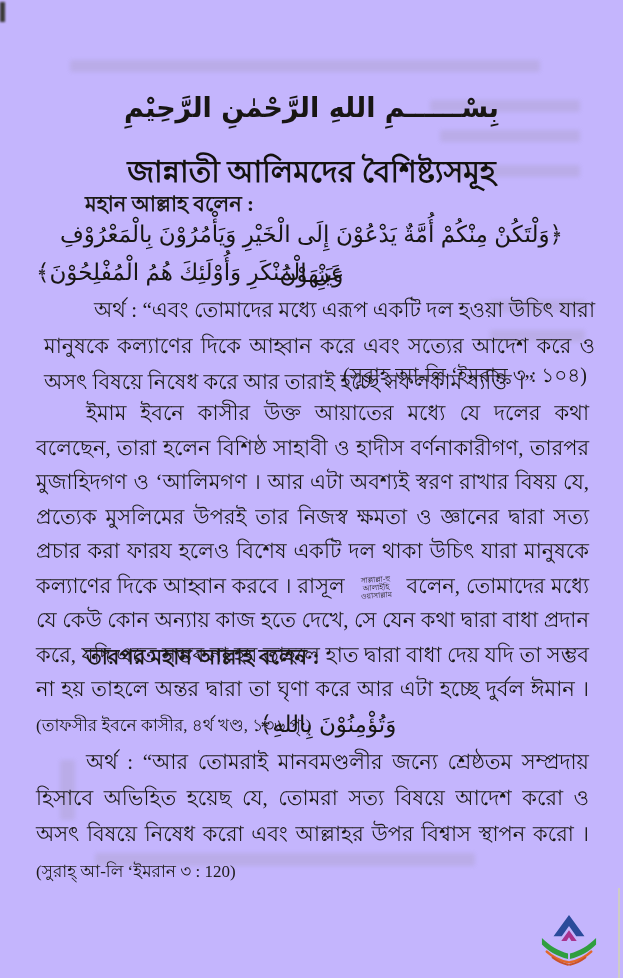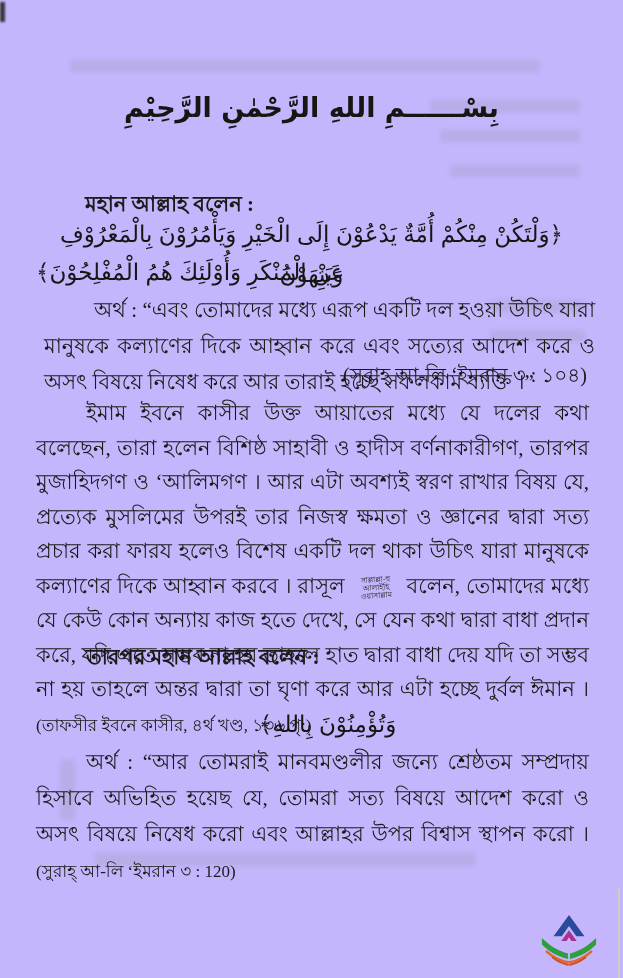--- a/index.html
+++ b/index.html
@@ -97,20 +97,21 @@
   <div class="ghost" style="left:490px;top:300px;width:95px;height:12px;"></div>
   <div class="ghost" style="left:490px;top:330px;width:95px;height:12px;"></div>
   <div class="ghost" style="left:95px;top:853px;width:380px;height:13px;"></div>
   <div class="ghost" style="left:60px;top:760px;width:15px;height:60px;"></div>
 
   <div class="edge-mark-left"></div>
   <div class="edge-line-right"></div>
 
   <div class="bismillah">بِسْــــــمِ اللهِ الرَّحْمٰنِ الرَّحِيْمِ</div>
 
+  <div class="title">জান্নাতী আলিমদের বৈশিষ্ট্যসমূহ</div>
 
   <div class="says-line">মহান আল্লাহ বলেন :</div>
 
   <div class="arabic v1l1">﴿وَلْتَكُنْ مِنْكُمْ أُمَّةٌ يَدْعُوْنَ إِلَى الْخَيْرِ وَيَأْمُرُوْنَ بِالْمَعْرُوْفِ وَيَنْهَوْنَ</div>
   <div class="arabic v1l2">عَنِ الْمُنْكَرِ وَأُوْلَئِكَ هُمُ الْمُفْلِحُوْنَ﴾</div>
 
   <div class="bn-para trans1">অর্থ : “এবং তোমাদের মধ্যে এরূপ একটি দল হওয়া উচিৎ যারা মানুষকে কল্যাণের দিকে আহ্বান করে এবং সত্যের আদেশ করে ও অসৎ বিষয়ে নিষেধ করে আর তারাই হচ্ছে সফলকাম ব্যক্তি ।”</div>
   <div class="ref1">(সূরাহ্ আ-লি ‘ইমরান ৩ : ১০৪)</div>
 
   <div class="bn-para commentary"><span>ইমাম ইবনে কাসীর উক্ত আয়াতের মধ্যে যে দলের কথা বলেছেন, তারা হলেন বিশিষ্ঠ সাহাবী ও হাদীস বর্ণনাকারীগণ, তারপর মুজাহিদগণ ও ‘আলিমগণ । আর এটা অবশ্যই স্বরণ রাখার বিষয় যে, প্রত্যেক মুসলিমের উপরই তার নিজস্ব ক্ষমতা ও জ্ঞানের দ্বারা সত্য প্রচার করা ফারয হলেও বিশেষ একটি দল থাকা উচিৎ যারা মানুষকে কল্যাণের দিকে আহ্বান করবে । রাসূল </span><span class="stamp">সাল্লাল্লা-হু আলাইহি ওয়াসাল্লাম</span><span> বলেন, তোমাদের মধ্যে যে কেউ কোন অন্যায় কাজ হতে দেখে, সে যেন কথা দ্বারা বাধা প্রদান করে, যদি এতে সম্ভব না হয় তাহলে হাত দ্বারা বাধা দেয় যদি তা সম্ভব না হয় তাহলে অন্তর দ্বারা তা ঘৃণা করে আর এটা হচ্ছে দুর্বল ঈমান ।</span><span class="inline-ref">(তাফসীর ইবনে কাসীর, ৪র্থ খণ্ড, ১৩৬ পৃ:)</span></div>

